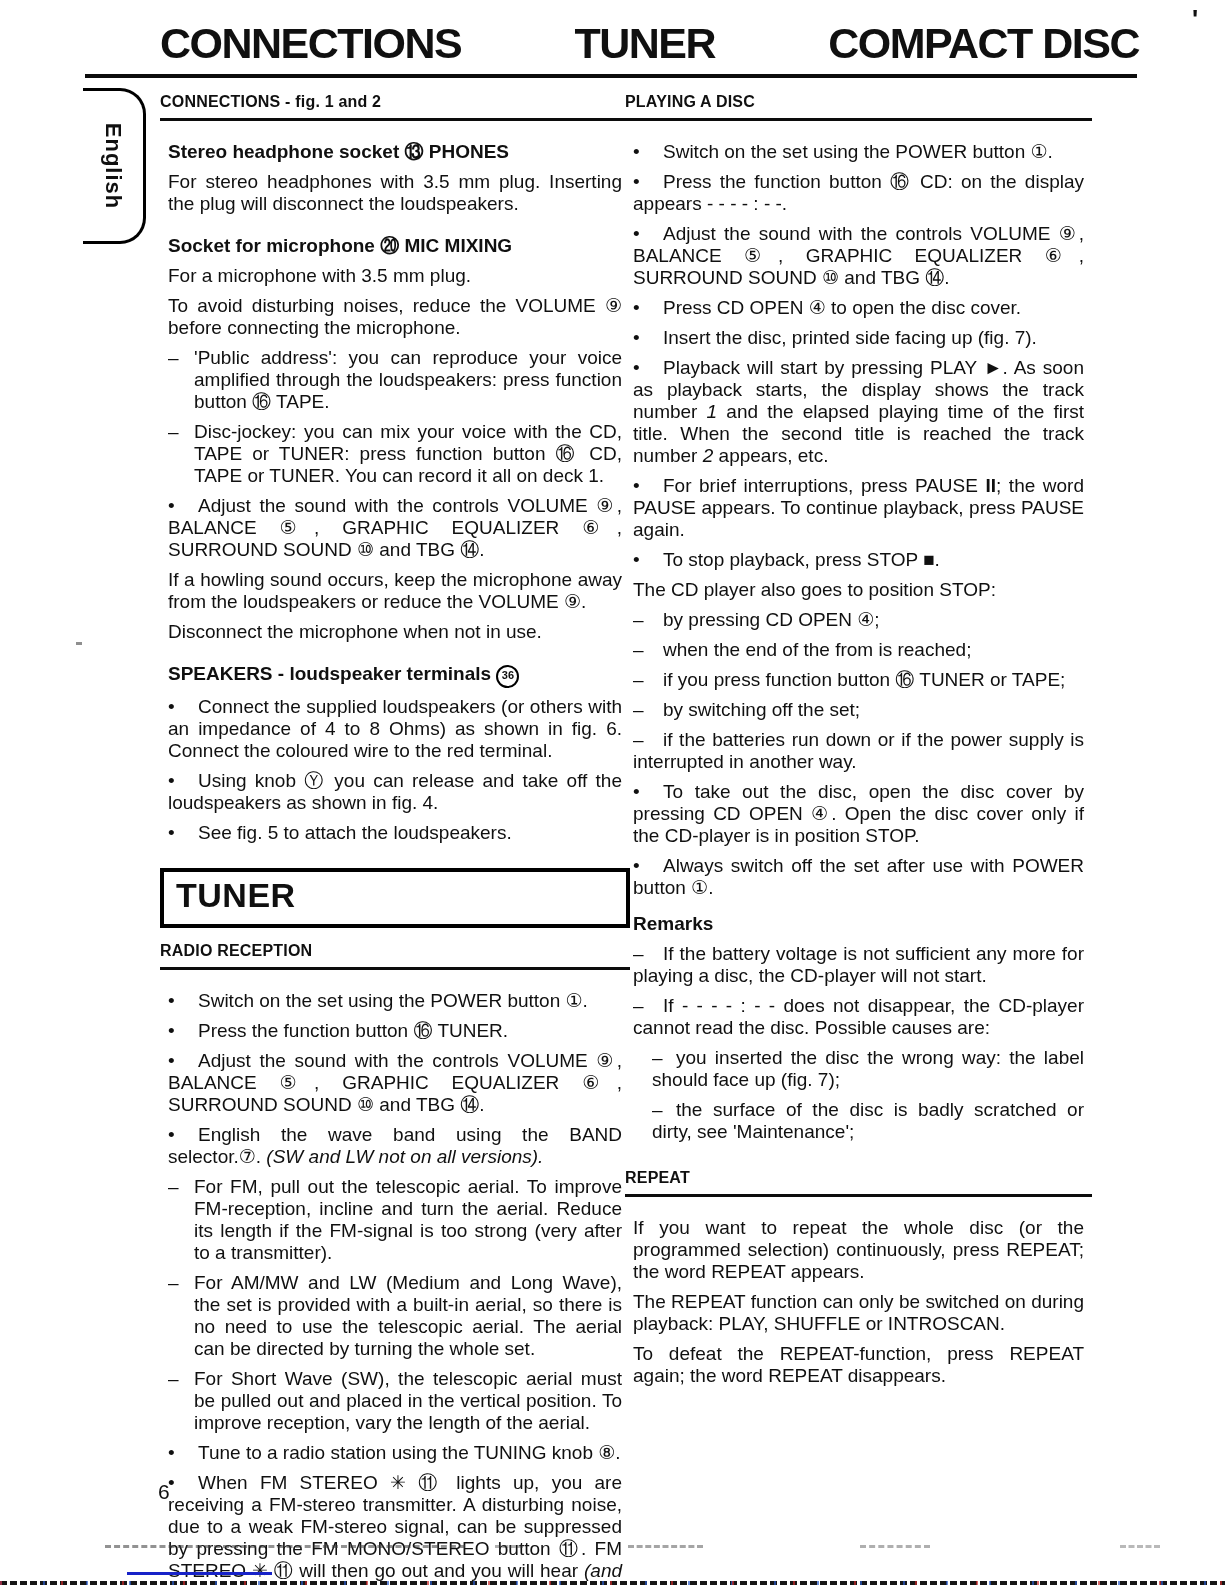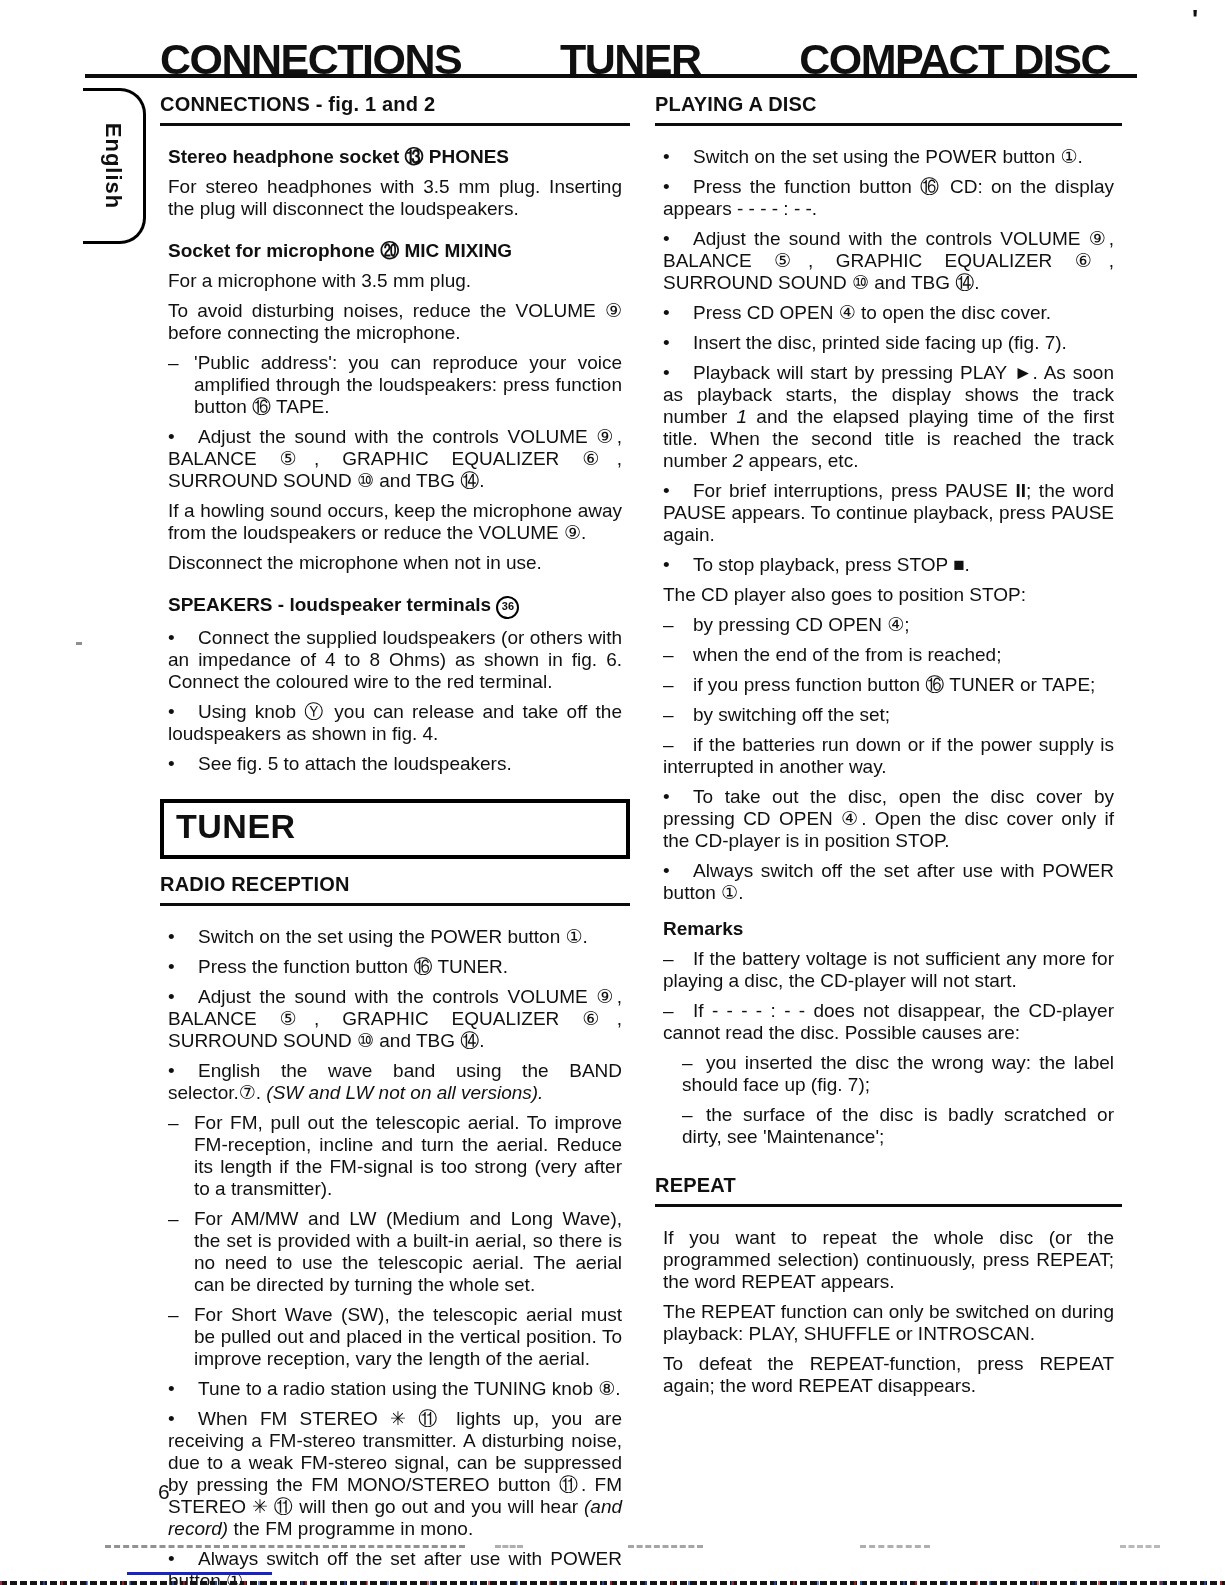--- a/index.html
+++ b/index.html
@@ -2,34 +2,34 @@
 <html><head>
 <meta charset="utf-8">
 <style>
   html,body{margin:0;padding:0;}
   body{
     width:1225px;height:1585px;position:relative;background:#ffffff;
     font-family:"Liberation Sans","DejaVu Sans",sans-serif;color:#101010;
     overflow:hidden;
   }
   
-  .header{position:absolute;left:160px;right:115px;top:22px;display:flex;justify-content:space-between;align-items:center;margin-top:16px;}
+  .header{position:absolute;left:160px;right:86px;top:22px;display:flex;justify-content:space-between;align-items:center;}
   .h-title{font-size:43px;font-weight:bold;letter-spacing:-1.5px;line-height:1;white-space:nowrap;}
   .header-rule{position:absolute;left:85px;right:88px;top:74px;height:4px;background:#0c0c0c;}
   .apostrophe{position:absolute;left:1192px;top:4px;font-size:26px;font-weight:bold;}
   
   .tab{position:absolute;left:83px;top:88px;width:60px;height:150px;
        border:3px solid #000;border-left:none;border-radius:0 26px 26px 0;}
   .tab-label{position:absolute;top:50%;left:50%;transform:translate(-50%,-50%);
        writing-mode:vertical-rl;font-weight:bold;font-size:22px;letter-spacing:1px;}
   
   .col{position:absolute;top:93px;}
   .col-left{left:160px;width:470px;}
-  .col-right{left:655px;width:467px;}
-  .sec-h{font-weight:bold;font-size:20px;letter-spacing:.2px;border-bottom:3px solid #0c0c0c;
+  .col-right{left:625px;width:467px;}
+  .sec-h{font-weight:bold;font-size:16px;letter-spacing:.2px;border-bottom:3px solid #0c0c0c;
          padding-bottom:7px;margin:0 0 20px 0;}
   .sec-h.later{margin-top:26px;}
   p{margin:8px;font-size:19px;line-height:22px;text-align:justify;}
   .sub{font-weight:bold;margin-top:20px;font-size:19px;}
   .sub.mt0{margin-top:0;}
   .sub.sm{margin-top:14px;}
   .mk{display:inline-block;}
   .bullet .mk{width:30px;}
   .flat .mk{width:30px;}
   .hang{padding-left:26px;text-indent:-26px;}
@@ -74,20 +74,21 @@
 <div class="col col-left">
   <div class="sec-h">CONNECTIONS - fig. 1 and 2</div>
 
   <p class="sub mt0">Stereo headphone socket ⑬ PHONES</p>
   <p>For stereo headphones with 3.5 mm plug. Inserting the plug will disconnect the loudspeakers.</p>
 
   <p class="sub">Socket for microphone ⑳ MIC MIXING</p>
   <p>For a microphone with 3.5 mm plug.</p>
   <p>To avoid disturbing noises, reduce the VOLUME ⑨ before connecting the microphone.</p>
   <p class="hang"><span class="mk">–</span><span>'Public address': you can reproduce your voice amplified through the loudspeakers: press function button ⑯ TAPE.</span></p>
+  <p class="hang"><span class="mk">–</span><span>Disc-jockey: you can mix your voice with the CD, TAPE or TUNER: press function button ⑯ CD, TAPE or TUNER. You can record it all on deck 1.</span></p>
   <p class="bullet"><span class="mk">•</span><span>Adjust the sound with the controls VOLUME ⑨, BALANCE ⑤, GRAPHIC EQUALIZER ⑥, SURROUND SOUND ⑩ and TBG ⑭.</span></p>
   <p>If a howling sound occurs, keep the microphone away from the loudspeakers or reduce the VOLUME ⑨.</p>
   <p>Disconnect the microphone when not in use.</p>
 
   <p class="sub"><span>SPEAKERS - loudspeaker terminals</span>
     <span class="circ">36</span></p>
   <p class="bullet"><span class="mk">•</span><span>Connect the supplied loudspeakers (or others with an impedance of 4 to 8 Ohms) as shown in fig. 6. Connect the coloured wire to the red terminal.</span></p>
   <p class="bullet"><span class="mk">•</span><span>Using knob Ⓨ you can release and take off the loudspeakers as shown in fig. 4.</span></p>
   <p class="bullet"><span class="mk">•</span><span>See fig. 5 to attach the loudspeakers.</span></p>
 

